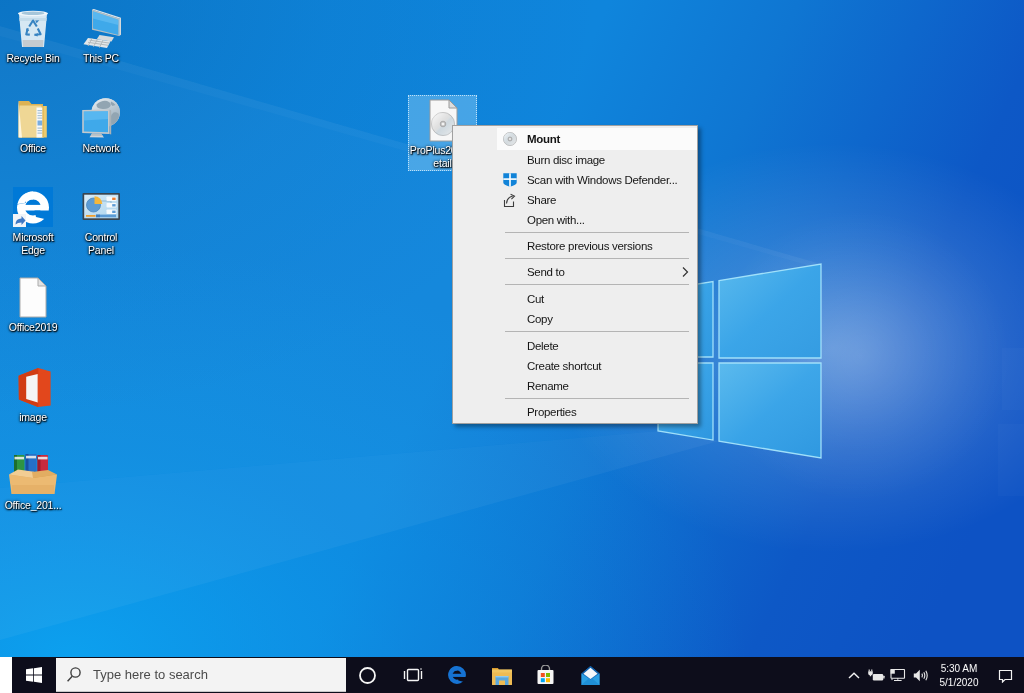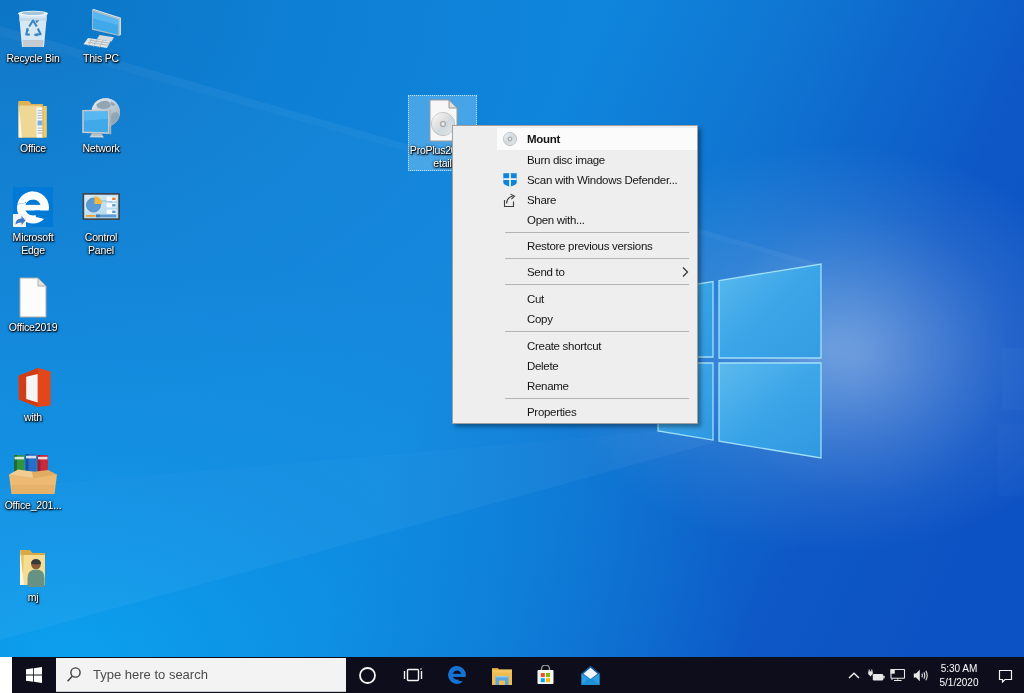--- a/index.html
+++ b/index.html
@@ -214,53 +214,40 @@
     </svg>
     <div class="dlabel">Office2019</div>
   </div>
   <div class="dicon" style="left:-1px; top:366px;">
     <svg width="36" height="42" viewBox="0 0 36 42">
       <polygon points="3.6,9.7 23.3,2.1 35.4,5.6 35.4,39.5 22.8,41 3.9,33.4" fill="#e2471c"></polygon>
       <polygon points="3.6,9.7 23.3,2.1 23.3,41 3.9,33.4" fill="#d13d14"></polygon>
       <polygon points="11.2,10.7 22.8,8.1 22.8,36.4 11.2,32.9" fill="#f5f5f5"></polygon>
       <polygon points="22.8,8.1 35.4,5.6 35.4,39.5 22.8,36.4" fill="#e2471c"></polygon>
     </svg>
-    <div class="dlabel">with</div>
+    <div class="dlabel">image</div>
   </div>
   <div class="dicon" style="left:-1px; top:452px;">
     <svg width="52" height="44" viewBox="0 0 52 44">
       <rect x="7" y="3" width="10.5" height="22" rx="0.8" fill="#2e9442"></rect>
       <rect x="7" y="3" width="3" height="22" fill="#1d6e2e"></rect>
       <rect x="7.5" y="4.8" width="9.5" height="2.6" fill="#eeeeee" opacity="0.9"></rect>
       <rect x="18.5" y="2" width="11" height="23" rx="0.8" fill="#2470c8"></rect>
       <rect x="18.5" y="2" width="3" height="23" fill="#1850a0"></rect>
       <rect x="19" y="3.8" width="10" height="2.6" fill="#eeeeee" opacity="0.9"></rect>
       <rect x="30.5" y="3" width="10.5" height="22" rx="0.8" fill="#c82a3e"></rect>
       <rect x="30.5" y="3" width="3" height="22" fill="#9e1c2c"></rect>
       <rect x="31" y="4.8" width="9.5" height="2.6" fill="#eeeeee" opacity="0.9"></rect>
       <polygon points="2,22.5 50,22.5 47.5,42 4.5,42" fill="#ecba72"></polygon>
       <polygon points="2,22.5 26,20.5 50,22.5 26,26" fill="#d8a051"></polygon>
       <polygon points="2,22.5 11,17.5 27,19.8 26,26 2,22.5" fill="#f2cd93"></polygon>
       <polygon points="50,22.5 41,18 25,20 26,26 50,22.5" fill="#e2ad62"></polygon>
       <polygon points="4.5,42 47.5,42 46.8,33 5.2,33" fill="#dfa75e" opacity="0.5"></polygon>
     </svg>
     <div class="dlabel">Office_201...</div>
-  </div>
-  <div class="dicon" style="left:-1px; top:546px;">
-    <svg width="42" height="42" viewBox="0 0 42 42">
-      <path d="M8,4 h10 l2.5,3 h12.5 v32 h-25 z" fill="#d9a948"></path>
-      <path d="M8,9 h25 v30 h-25 z" fill="#e8c565"></path>
-      <path d="M10.5,39 l1.5,-30 h21 l0,30 z" fill="#f5dd94"></path>
-      <path d="M8,4 l4,35 h-4 z" fill="#fdf6e0"></path>
-      <circle cx="24" cy="18.5" r="4.8" fill="#8a5c3c"></circle>
-      <path d="M24,13.2 a5,5 0 0 1 5,4.6 c0,0.8 -10,0.8 -10,0 a5,5 0 0 1 5,-4.6" fill="#3a3a3e"></path>
-      <path d="M15.5,32 q0,-8.5 8.5,-8.5 q8.5,0 8.5,8.5 l0,9 h-17 z" fill="#669183"></path>
-      <path d="M19.3,16.8 a4.8,4.8 0 0 1 9.4,1 c-1.2,-1.8 -2.6,-2.6 -4.7,-2.6 c-2.1,0 -3.7,0.6 -4.7,1.6" fill="#3a3a3e"></path>
-    </svg>
-    <div class="dlabel">mj</div>
   </div>
 
   <div id="proplus" style="position:absolute; left:408px; top:95px; width:69px; height:76px; text-align:center;
        background:rgba(125,198,244,0.5); outline:1px dotted rgba(230,245,255,0.75); outline-offset:-1px;">
     <svg width="40" height="44" viewBox="0 0 40 44" style="display:block;margin:4px auto 0;">
       <g>
         <path d="M7,1 h19 l8,8 v33 h-27 z" fill="#f7f7f7" stroke="#9a9a9a" stroke-width="1"></path>
         <path d="M26,1 l8,8 h-8 z" fill="#dddddd" stroke="#9a9a9a" stroke-width="1"></path>
         <circle cx="20" cy="25" r="11.5" fill="#d9d9d9" stroke="#a8a8a8" stroke-width="0.8"></circle>
         <circle cx="20" cy="25" r="11.5" fill="url(#discshine)"></circle>
@@ -309,22 +296,22 @@
     <div class="msep"></div>
     <div class="mi">Restore previous versions</div>
     <div class="msep"></div>
     <div class="mi">Send to<svg class="marr" viewBox="0 0 12 12" fill="none" stroke="#333" stroke-width="1.2">
           <path d="M4,1.5 L8.5,6 L4,10.5"></path>
         </svg></div>
     <div class="msep" style="height:7px;"></div>
     <div class="mi">Cut</div>
     <div class="mi">Copy</div>
     <div class="msep" style="height:7px;"></div>
+    <div class="mi">Delete</div>
     <div class="mi">Create shortcut</div>
-    <div class="mi">Delete</div>
     <div class="mi">Rename</div>
     <div class="msep"></div>
     <div class="mi">Properties</div>
     <div style="height:1px;"></div>
   </div>
 
   <div id="taskbar">
     <div class="tbi" style="left:6px; width:32px;">
       <svg width="16" height="16" viewBox="0 0 16 16">
         <polygon points="0,2.3 7.2,1.3 7.2,7.6 0,7.6" fill="#ffffff"></polygon>

